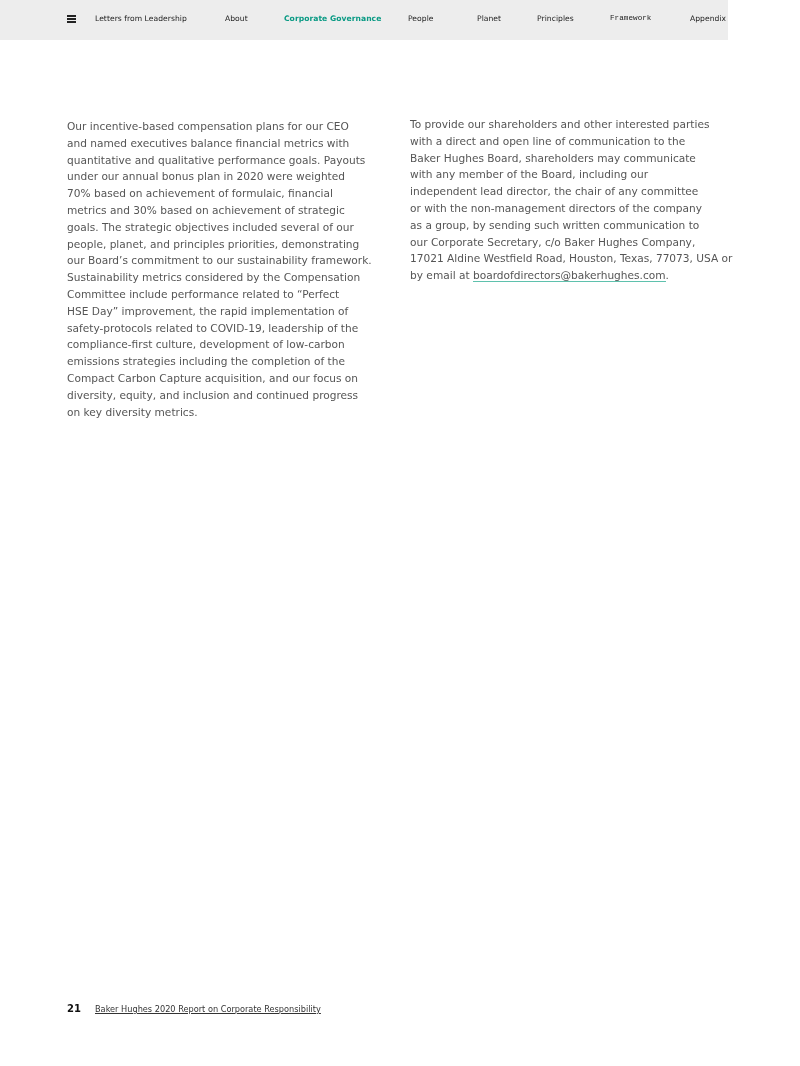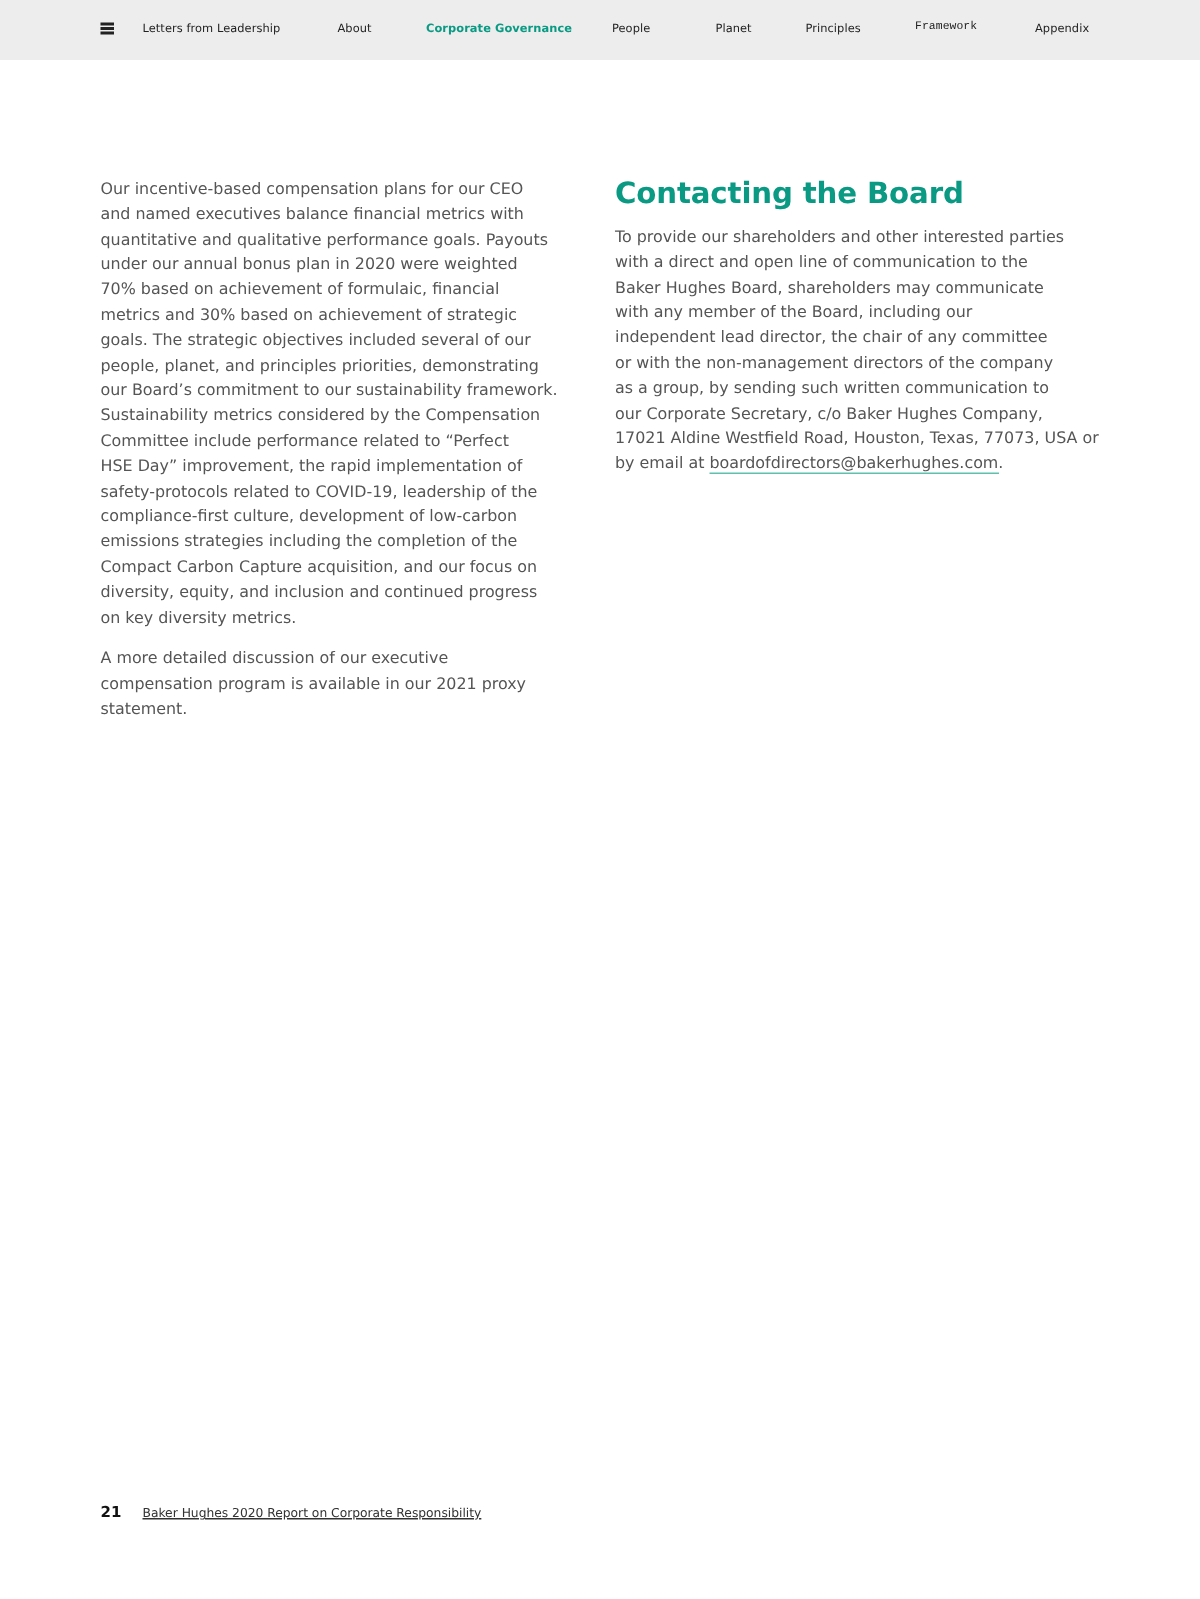--- a/index.html
+++ b/index.html
@@ -7,21 +7,21 @@
       width: 800px;
       height: 1066px;
       background: #ffffff;
       font-family: "DejaVu Sans", sans-serif;
       color: #4a4a4a;
       overflow: hidden;
     }
     .topnav {
       position: absolute;
       left: 0; top: 0;
-      width: 800px;
+      width: 728px;
       height: 40px;
       background: #ededed;
     }
     .nav-item {
       position: absolute;
       top: 14px;
       font-size: 7.6px;
       color: #222222;
       white-space: nowrap;
       cursor: pointer;
@@ -119,27 +119,23 @@
 our Board’s commitment to our sustainability framework.
 Sustainability metrics considered by the Compensation
 Committee include performance related to “Perfect
 HSE Day” improvement, the rapid implementation of
 safety-protocols related to COVID-19, leadership of the
 compliance-first culture, development of low-carbon
 emissions strategies including the completion of the
 Compact Carbon Capture acquisition, and our focus on
 diversity, equity, and inclusion and continued progress
 on key diversity metrics.</p>
-  <p>A more detailed discussion of our executive
-compensation program is available in our 2021 proxy
-statement.</p>
 </div>
 
 <div class="col col-right">
-  <h2 class="section-title">Contacting the Board</h2>
   <p><span>To provide our shareholders and other interested parties
 with a direct and open line of communication to the
 Baker Hughes Board, shareholders may communicate
 with any member of the Board, including our
 independent lead director, the chair of any committee
 or with the non-management directors of the company
 as a group, by sending such written communication to
 our Corporate Secretary, c/o Baker Hughes Company,
 17021 Aldine Westfield Road, Houston, Texas, 77073, USA or
 by email at </span><a class="email-link">boardofdirectors@bakerhughes.com</a><span>.</span></p>

